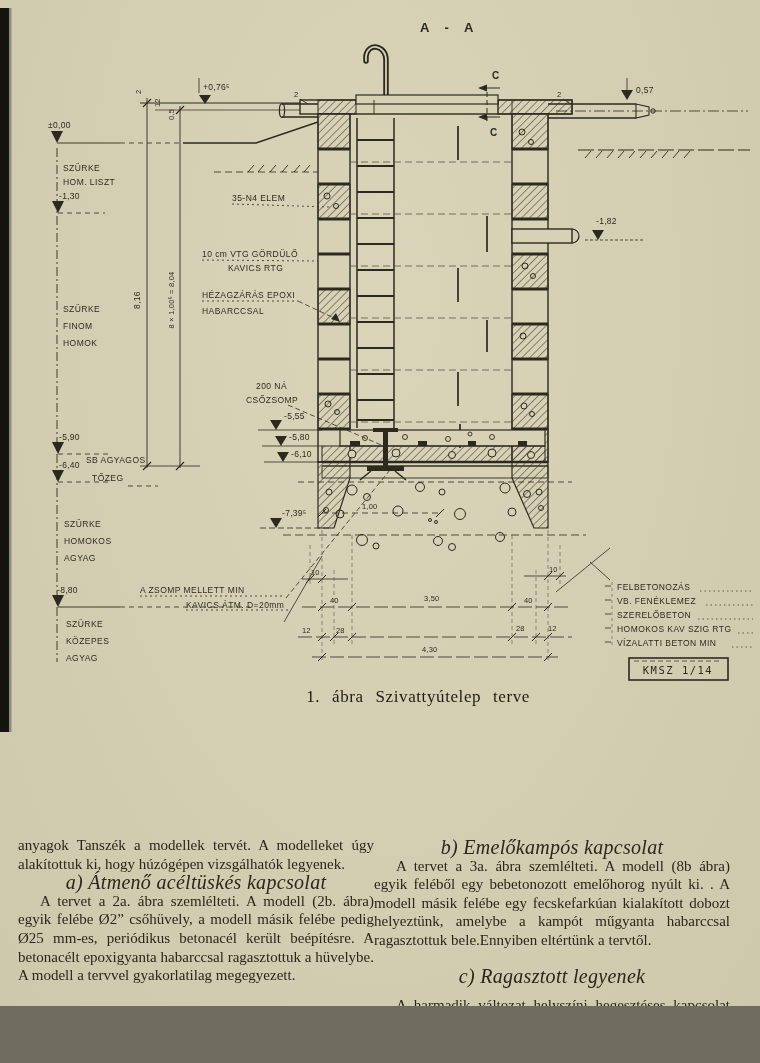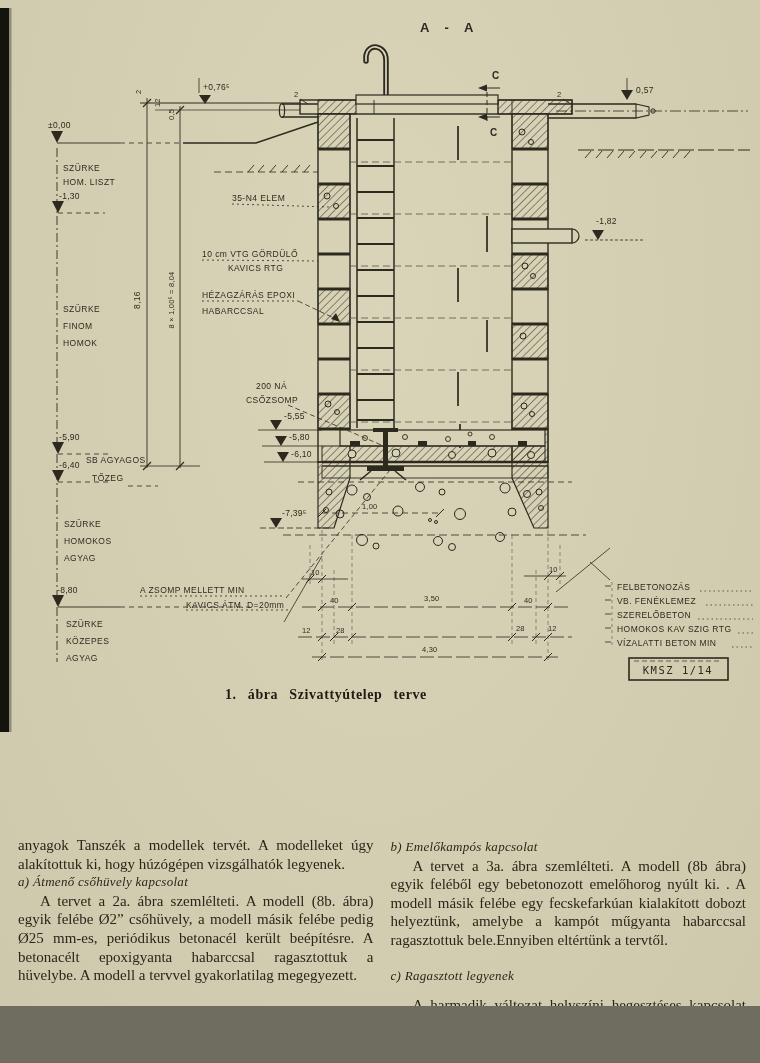--- a/index.html
+++ b/index.html
@@ -13,28 +13,28 @@
   }
   .svgwrap{position:absolute;left:0;top:0;}
   svg text{font-family:"Liberation Sans", sans-serif;fill:#2c2a1f;}
   .lbl{font-size:8.5px;letter-spacing:.45px;}
   .dim{font-size:7.5px;letter-spacing:.2px;}
   .elev{font-size:8.5px;letter-spacing:.3px;}
   .big{font-size:13px;font-weight:bold;letter-spacing:6px;}
   .cmark{font-size:10px;font-weight:bold;}
   .stampt{font-family:"DejaVu Sans Mono", monospace;font-size:10.5px;letter-spacing:1.5px;}
   .caption{
-    position:absolute;left:225px;top:687px;width:305px;text-align:left;
-    font-weight:bold;font-size:14px;letter-spacing:.6px;word-spacing:7px;color:#1f1c12;
+    position:absolute;left:225px;top:687px;width:305px;text-align:right;
+    font-weight:normal;font-size:17px;letter-spacing:.6px;word-spacing:7px;color:#1f1c12;
   }
-  .cols{position:absolute;left:18px;top:836px;width:728px;display:flex;gap:17px;}
+  .cols{position:absolute;left:18px;top:836px;width:728px;display:flex;}
   .col{width:356px;font-size:15px;line-height:18.6px;text-align:justify;color:#2a261a;}
   .col p{margin:0;}
   .pind{text-indent:22px;}
-  .subhead{margin:25px 0 13px;text-align:left;font-style:italic;font-weight:normal;font-size:13px;letter-spacing:.3px;}
+  .subhead{margin:25px 0 13px;text-align:center;font-style:italic;font-weight:normal;font-size:20px;letter-spacing:.3px;}
   .subhead.first{margin-top:2px;}
   .subhead.mid{margin:17px 0 11px;}
 </style>
 </head>
 <body>
 
 <div class="page">
 
   <div class="svgwrap">
   <svg width="760" height="732" viewBox="0 0 760 732">
@@ -364,22 +364,22 @@
       <text class="stampt" x="678" y="674" text-anchor="middle">KMSZ 1/14</text>
     </g>
   </svg>
   </div>
 
   <div class="caption">1. ábra Szivattyútelep terve</div>
 
   <div class="cols">
     <div class="col">
       <p>anyagok Tanszék a modellek tervét. A modelleket úgy alakítottuk ki, hogy húzógépen vizsgálhatók legyenek.</p>
-      <p class="subhead">a) Átmenő csőhüvely kapcsolat</p>
-      <p class="pind">A tervet a 2a. ábra szemlélteti. A modell (8b. ábra) egyik felébe Ø2” csőhüvely, a modell másik felébe pedig Ø25 mm-es, periódikus betonacél került beépítésre. A betonacélt epoxigyanta habarccsal ragasztottuk a hüvelybe. A modell a tervvel gyakorlatilag megegyezett.</p>
+      <p class="subhead">a) Átmenő acéltüskés kapcsolat</p>
+      <p class="pind">A tervet a 2a. ábra szemlélteti. A modell (2b. ábra) egyik felébe Ø2” csőhüvely, a modell másik felébe pedig Ø25 mm-es, periódikus betonacél került beépítésre. A betonacélt epoxigyanta habarccsal ragasztottuk a hüvelybe. A modell a tervvel gyakorlatilag megegyezett.</p>
     </div>
     <div class="col">
       <p class="subhead first">b) Emelőkampós kapcsolat</p>
       <p class="pind">A tervet a 3a. ábra szemlélteti. A modell (8b ábra) egyik feléből egy bebetonozott emelőhorog nyúlt ki. . A modell másik felébe egy fecskefarkúan kialakított dobozt helyeztünk, amelybe a kampót műgyanta habarccsal ragasztottuk bele.Ennyiben eltértünk a tervtől.</p>
       <p class="subhead mid">c) Ragasztott legyenek</p>
       <p class="pind">A harmadik változat helyszíni hegesztéses kapcsolat volt. Azonban csak a ragasztott kapcsolatot modelleztük (7b ábra).</p>
     </div>
   </div>
 
 </div>

